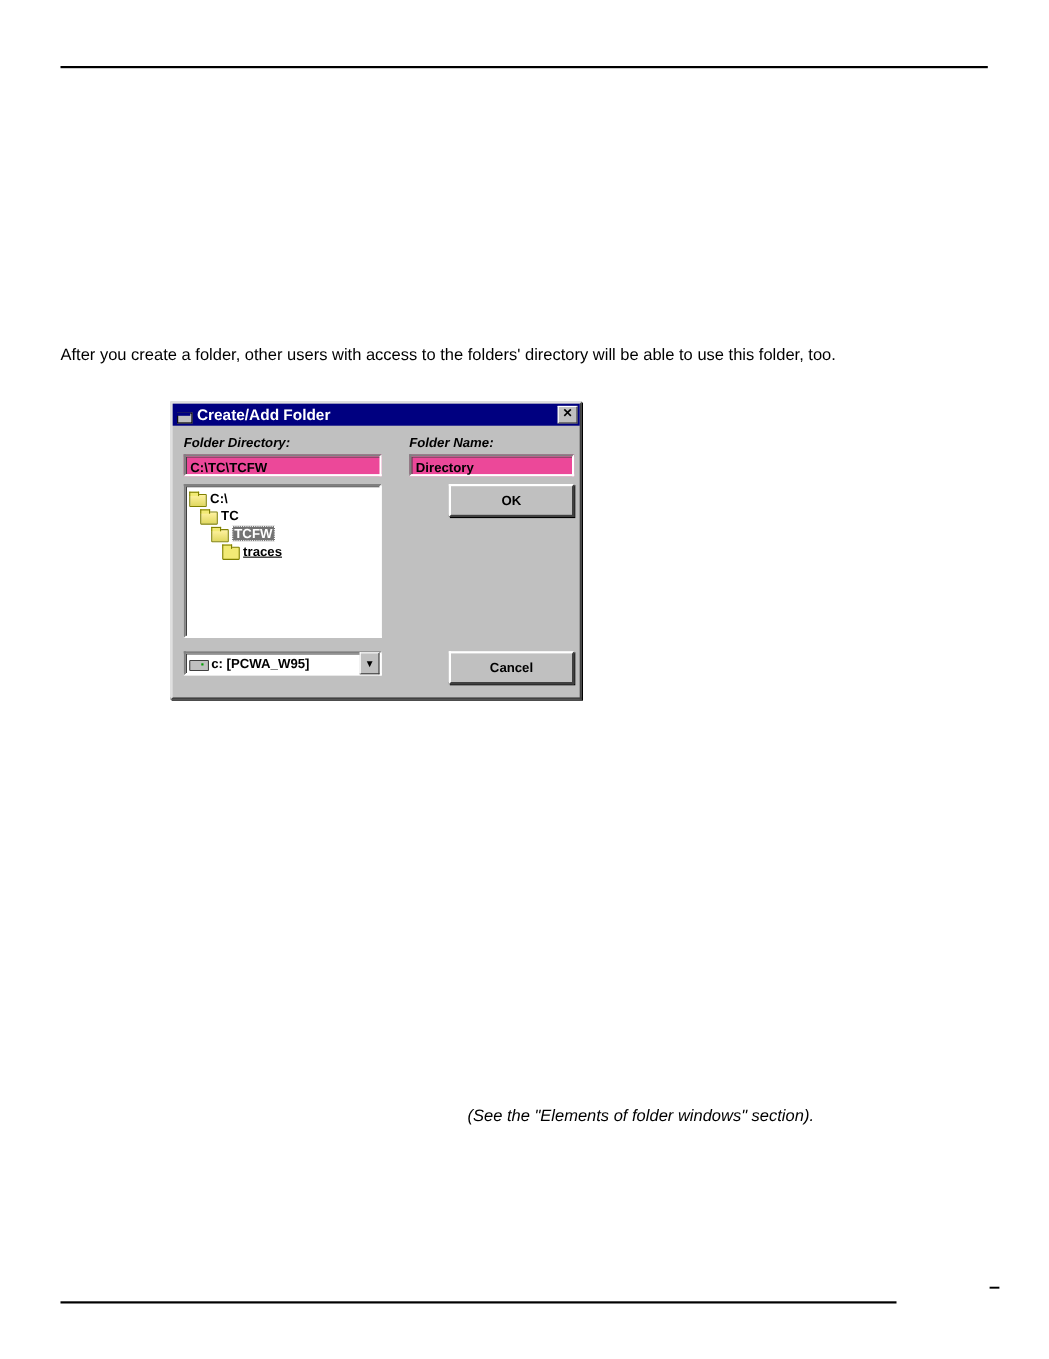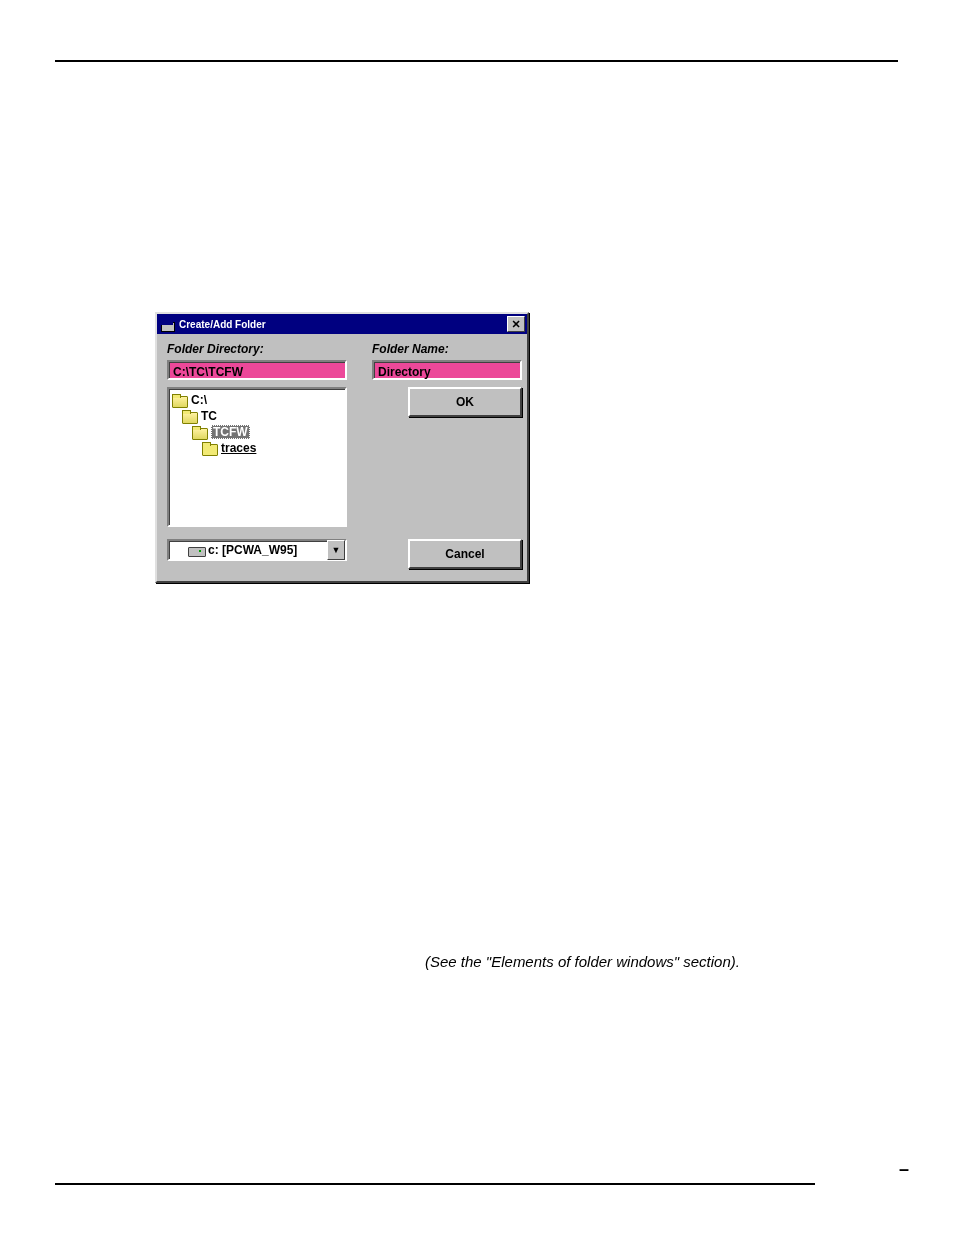--- a/index.html
+++ b/index.html
@@ -70,21 +70,21 @@
     border:1px solid #000;
   }
   .titlebar .ticon::after {
     content:"";
     position:absolute; left:0; top:4px; width:12px; height:3px;
     background:#000080;
   }
   .titlebar .ttext {
     font-weight: bold;
     flex: 1;
-    font-size: 10px;
+    font-size: 14px;
   }
   .closebtn {
     width: 16px; height: 14px;
     background: #c0c0c0;
     border: 1px solid;
     border-color: #fff #404040 #404040 #fff;
     display: flex; align-items: center; justify-content: center;
     font-family: Arial;
     font-size: 11px;
     font-weight: bold;
@@ -211,21 +211,21 @@
   .drive-combo {
     width:180px;
     height:22px;
     background:#fff;
     border:2px solid;
     border-color:#808080 #fff #fff #808080;
     box-shadow: inset 1px 1px 0 #404040;
     display:flex;
     align-items:center;
     box-sizing:border-box;
-    padding-left:19px;
+    padding-left:3px;
     font-weight:bold;
     font-size:12px;
   }
   .drive-icon {
     display:inline-block;
     width:16px; height:10px;
     margin-right:4px;
     position:relative;
   }
   .drive-icon::before{
@@ -277,20 +277,21 @@
   }
 </style>
 </head>
 <body>
 
 <div class="page">
 
   <div class="top-rule"></div>
 
   <div class="body-text">
+    <p class="para1">After you create a folder, other users with access to the folders' directory will be able to use this folder, too.</p>
   </div>
 
   <div class="dialog-wrap">
     <div class="dialog">
       <div class="titlebar">
         <span class="ticon"></span>
         <span class="ttext">Create/Add Folder</span>
         <span class="closebtn">✕</span>
       </div>
       <div class="dlg-body">

